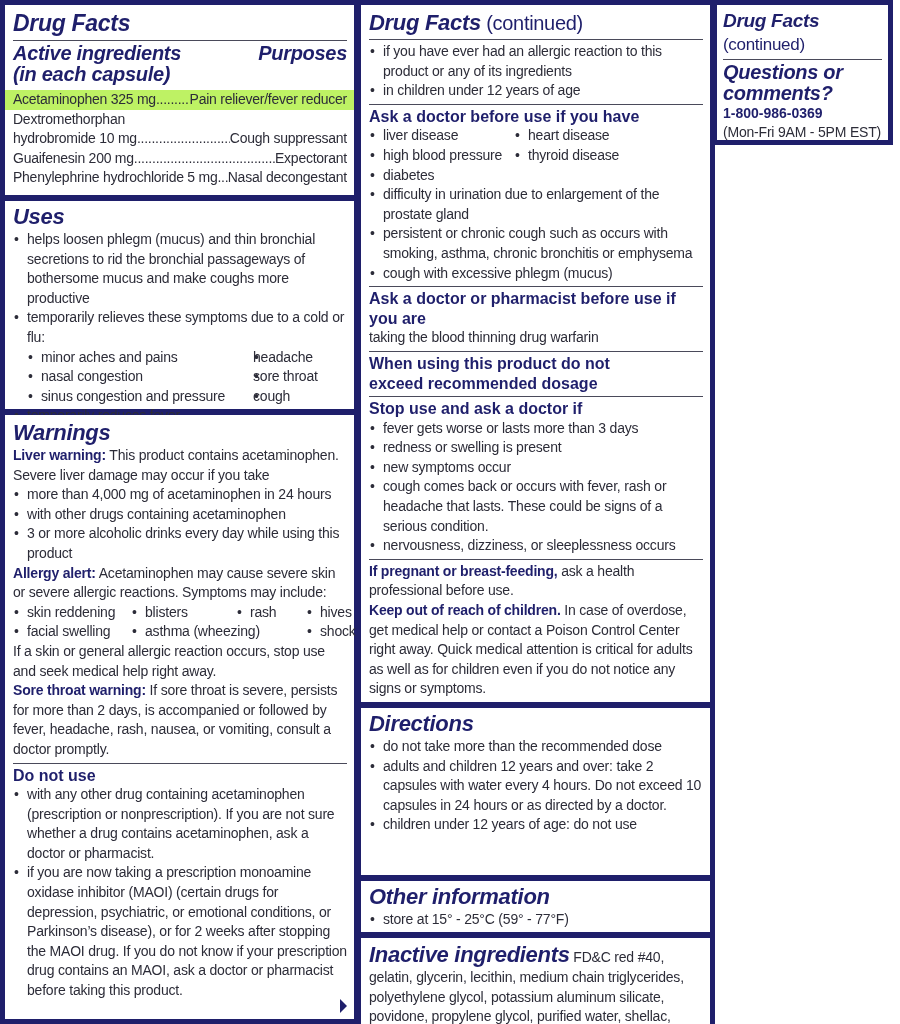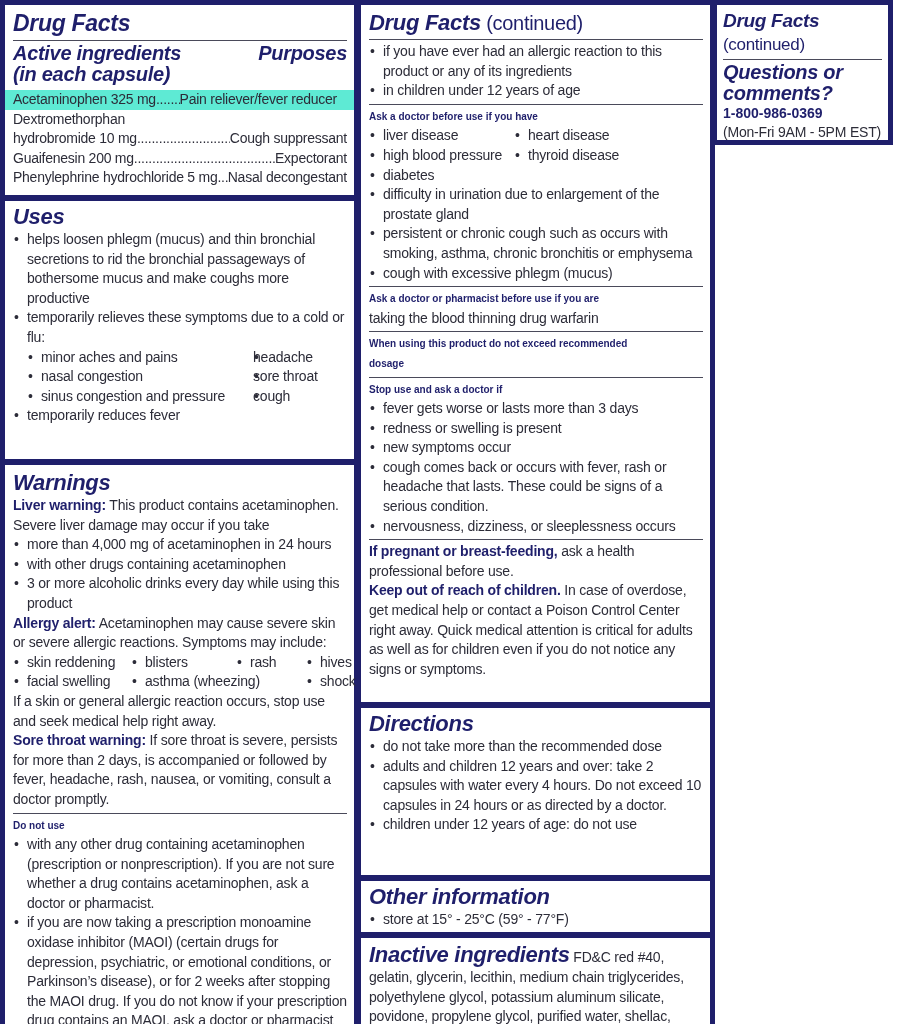--- a/index.html
+++ b/index.html
@@ -14,39 +14,39 @@
   .panel { background: #ffffff; position: relative; padding: 3px 7px 3px 8px; margin-bottom: 6px; }
   .panel:last-child { margin-bottom: 0; }
 
   .title { font-weight: bold; font-style: italic; font-size: 22px; color: #1f1f6b; line-height: 26px; letter-spacing: -0.3px; }
   .title .cont { font-weight: normal; font-style: normal; color: #1f1f6b; font-size: 20px; margin-top: 26px; }
   .hr { border-top: 1.5px solid #4a4a5a; margin: 2px 0 2px 0; }
   .hrthin { border-top: 1.5px solid #4a4a5a; margin: 3px 0 2px 0; }
 
   .t { font-size: 14px; line-height: 19.6px; color: #2c2c38; letter-spacing: -0.2px; }
   .b { font-weight: bold; color: #1f1f6b; }
-  .sub { font-weight: bold; font-size: 10px; color: #1f1f6b; line-height: 19.6px; }
+  .sub { font-weight: bold; font-size: 16px; color: #1f1f6b; line-height: 19.6px; }
 
   ul.bl { list-style: none; }
   ul.bl li { position: relative; padding-left: 14px; font-size: 14px; line-height: 19.6px; color: #2c2c38; letter-spacing: -0.2px; }
   ul.bl li::before { content: "•"; position: absolute; left: 1px; top: 0; color: #2c2c38; }
   ul.bl.indent li { padding-left: 28px; }
   ul.bl.indent li::before { left: 15px; }
 
   .grid2 { display: grid; grid-template-columns: 226px auto; }
   .grid2b { display: grid; grid-template-columns: 145px auto; }
   .grid4 { display: grid; grid-template-columns: 118px 105px 70px auto; }
   .grid4 li { padding-left: 14px !important; }
 
   .ing-head { display: flex; justify-content: space-between; align-items: flex-start; }
   .ing-head .title { font-size: 20px; line-height: 21px; }
   .ing-row { display: flex; font-size: 14px; line-height: 19.6px; color: #2c2c38; letter-spacing: -0.25px; white-space: nowrap; overflow: hidden; }
   .ing-row .dots { flex: 1; overflow: hidden; }
   .ing-row .dots::after { content: "........................................................................................................"; }
-  .highlight { background: #5eead4; margin: 0 -7px 0 -8px; padding: 0 17px 0 8px; }
+  .highlight { background: #bef264; margin: 0 -7px 0 -8px; padding: 0 7px 0 8px; }
 
   .arrow { position: absolute; right: 7px; bottom: 6px; width: 0; height: 0; border-top: 7px solid transparent; border-bottom: 7px solid transparent; border-left: 7px solid #1f1f6b; }
 
   .phone { font-weight: bold; font-size: 14px; color: #1f1f6b; line-height: 19px; }
 </style>
 </head>
 <body>
 
 <div class="col" id="col1">
 
@@ -78,21 +78,21 @@
         <span class="dots"></span>
         <span>Expectorant</span>
     </div>
     <div class="ing-row">
       <span>Phenylephrine hydrochloride 5 mg</span>
         <span class="dots"></span>
         <span>Nasal decongestant</span>
     </div>
   </div>
 
-  <div class="panel" style="height:258px;">
+  <div class="panel" style="height:208px;">
     <div class="title">Uses</div>
     <ul class="bl">
       <li>helps loosen phlegm (mucus) and thin bronchial secretions to rid the bronchial passageways of bothersome mucus and make coughs more productive</li>
       <li>temporarily relieves these symptoms due to a cold or flu:</li>
     </ul>
     <ul class="bl indent grid2">
       <li>minor aches and pains</li>
       <li style="padding-left:14px;">headache</li>
       <li>nasal congestion</li>
       <li style="padding-left:14px;">sore throat</li>

